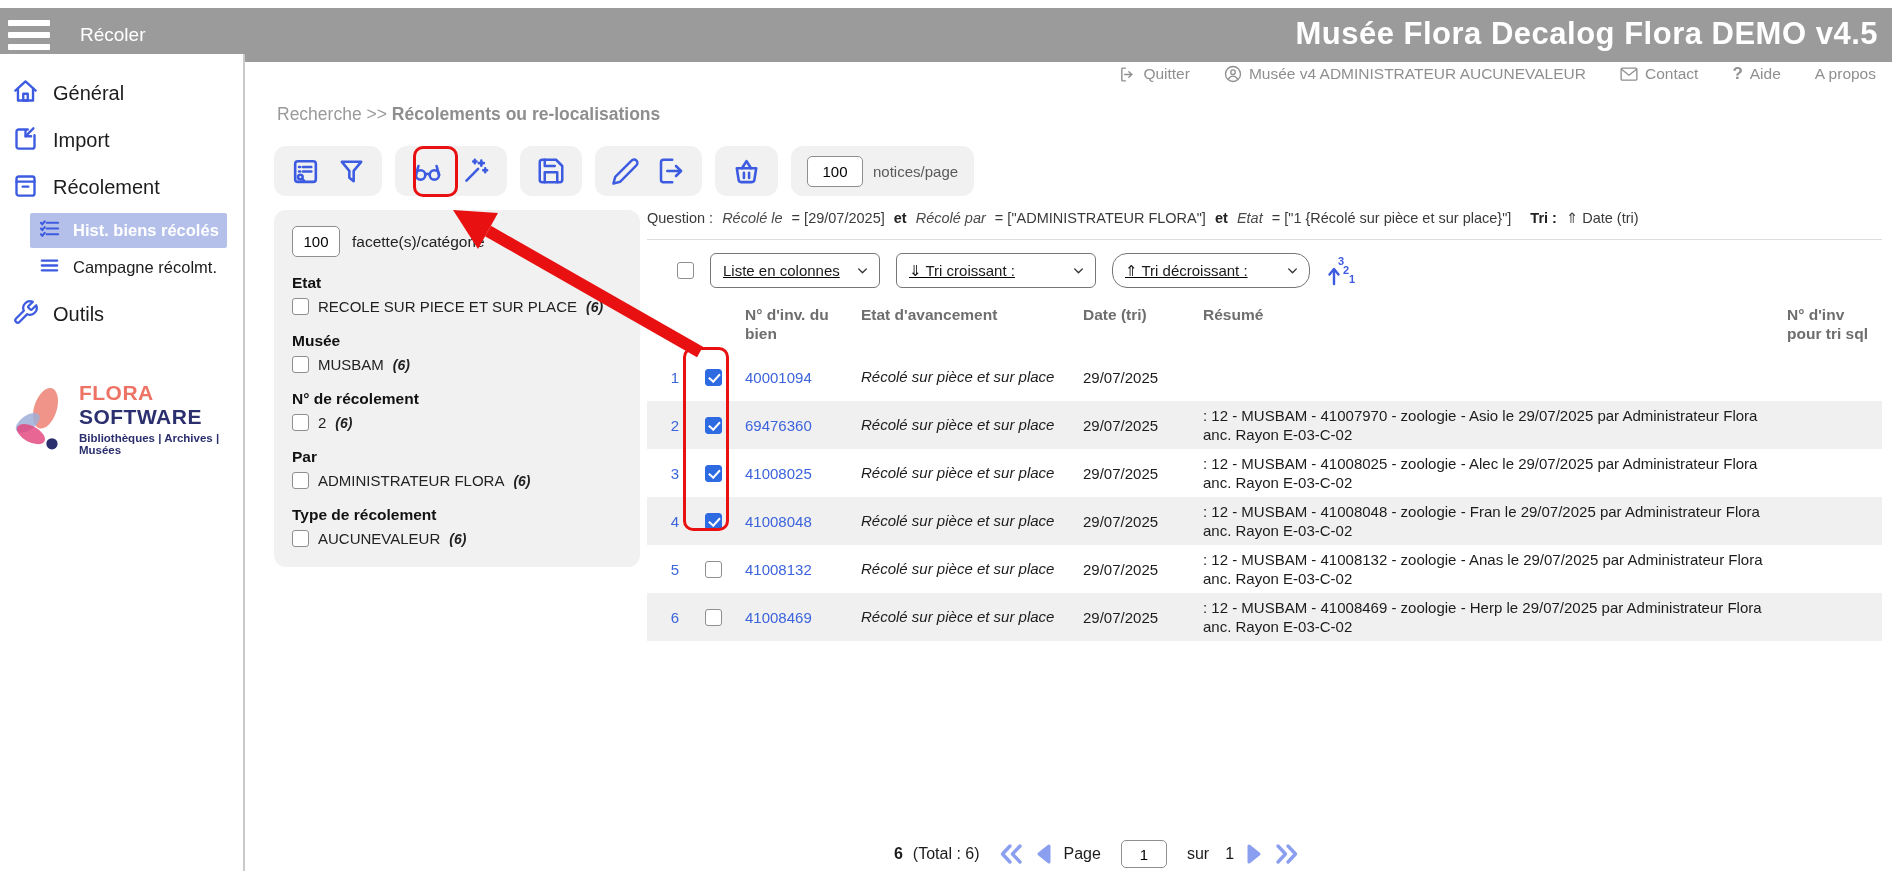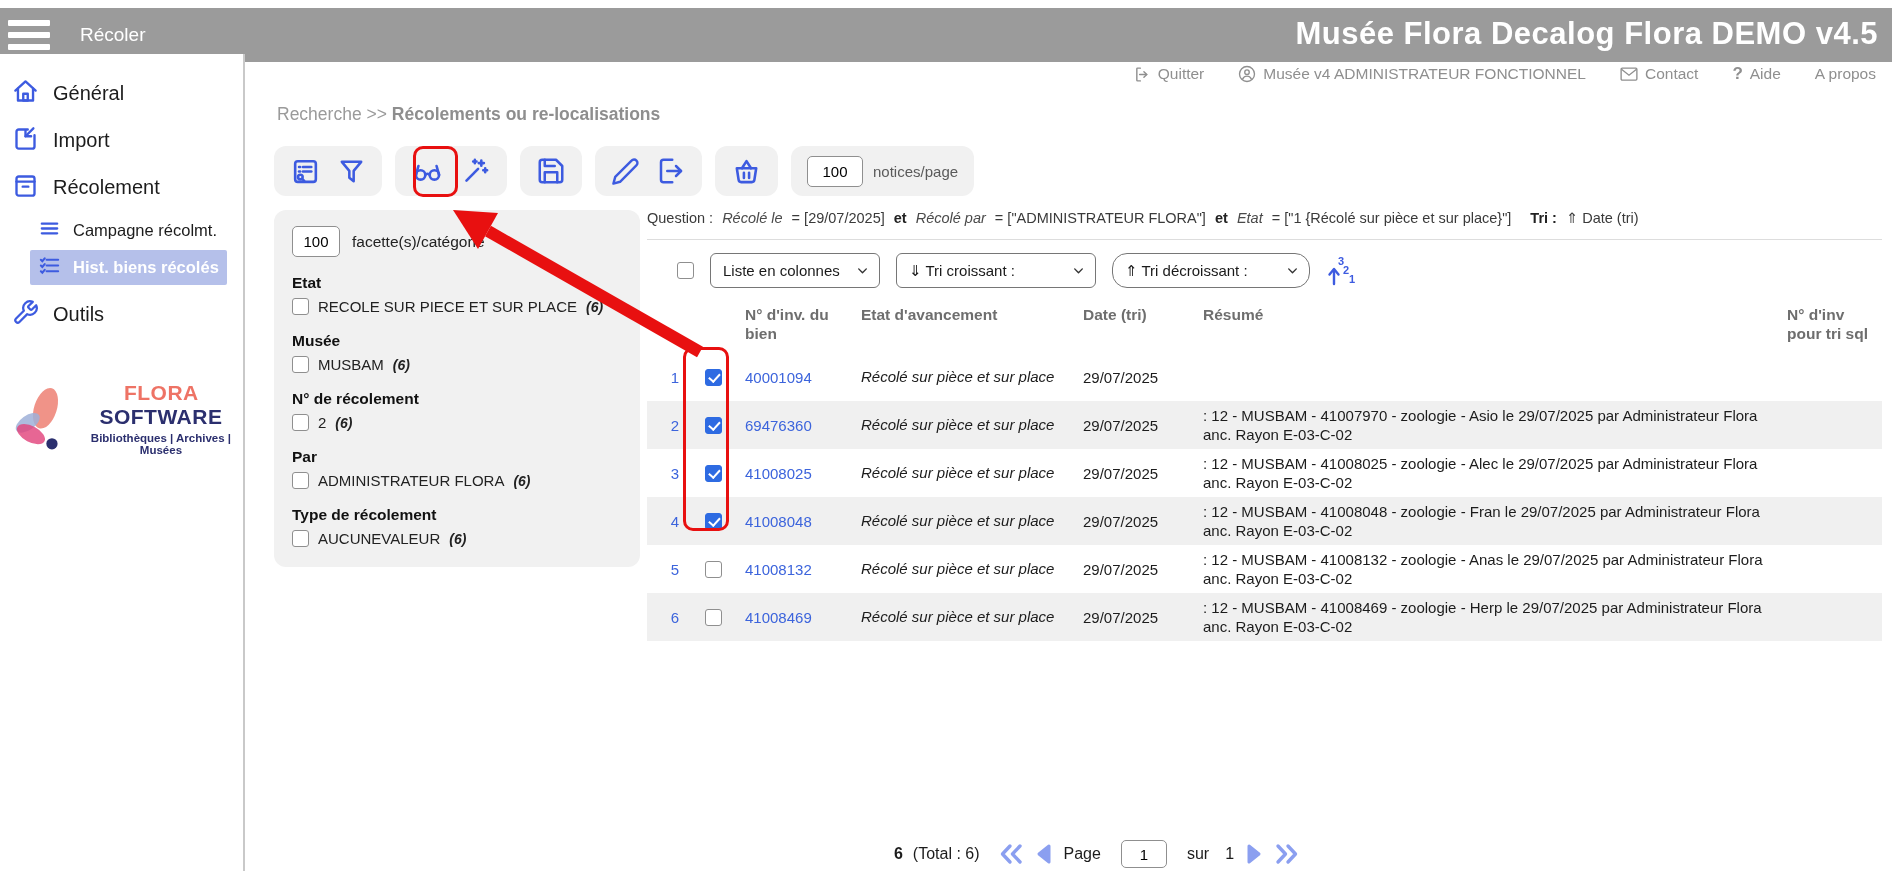--- a/index.html
+++ b/index.html
@@ -18,21 +18,21 @@
 
   
   .sidebar { position:absolute; top:54px; left:0; width:245px; height:817px; background:#fff;
     border-right:2px solid #c9c9c9; padding-top:16px; }
   .nav-item { display:flex; align-items:center; gap:14px; padding:8px 5px 8px 12px; cursor:pointer; color:#1c1c1c; }
   .nav-item .lbl { font-size:20px; }
   .nav-sub { display:flex; align-items:center; gap:12px; margin:2px 16px 2px 30px; padding:4px 8px; cursor:pointer; border-radius:2px; color:#1c1c1c; }
   .nav-sub .lbl { font-size:16.5px; }
   .nav-sub.active { background:#b5c0ea; color:#fff; font-weight:bold; }
   .icon-blue { color:#3d5be0; flex:0 0 auto; }
-  .logo-block { margin-top:34px; padding-left:10px; display:flex; align-items:center; gap:6px;text-align:center; }
+  .logo-block { margin-top:34px; padding-left:10px; display:flex; align-items:center; gap:6px; }
   .logo-text .l1 { font-size:21px; font-weight:bold; letter-spacing:.5px; }
   .logo-text .flora { color:#ee7365; }
   .logo-text .soft { color:#2b2f6e; }
   .logo-text .tagline { font-size:11.5px; font-weight:bold; color:#2b2f6e; margin-top:3px; }
 
   
   .content { position:absolute; left:247px; top:54px; right:0; bottom:0; }
   .userbar { position:absolute; top:10px; right:16px; display:flex; align-items:center; gap:34px;
     color:#8f8f8f; font-size:15.5px; }
   .userbar .ub-item { display:flex; align-items:center; gap:7px; cursor:pointer; }
@@ -73,21 +73,21 @@
 
   
   .main { position:absolute; left:400px; top:156px; right:10px; }
   .question { font-size:14.5px; color:#3a3a3a; white-space:nowrap; }
   .question i { color:#4a4a4a; }
   .question b { color:#222; }
   .question .seg { margin-right:5px; }
   .q-tri { margin-left:10px; }
   .main hr { border:none; border-top:1px solid #ddd; margin-top:13px; }
 
-  .controls { margin-top:13px; display:flex; align-items:center; gap:16px; padding-left:30px; }
+  .controls { margin-top:13px; display:flex; align-items:center; gap:16px; padding-left:30px;text-decoration:underline; }
   .selectbox { height:35px; border:1px solid #767676; border-radius:6px; background:#fff; display:flex;
     align-items:center; justify-content:space-between; padding:0 10px 0 12px; font-size:15px; color:#1a1a1a;
     cursor:pointer; gap:14px; }
   .sel-view { width:170px; }
   .sel-asc  { width:200px; }
   .sel-desc { width:198px;border-radius:15px; }
 
   
   .tbl { margin-top:18px; }
   .tbl-grid { display:grid; grid-template-columns:34px 48px 108px 214px 112px 576px 1fr; column-gap:8px; }
@@ -159,42 +159,42 @@
     <div class="nav-item">
       <span class="icon-blue">
         <svg width="27" height="27" viewBox="0 0 24 24" fill="none" stroke="#3d5be0" stroke-width="2.1" stroke-linecap="round" stroke-linejoin="round">
             <rect x="4" y="4" width="16" height="17" rx="2"></rect>
             <line x1="4" y1="8.5" x2="20" y2="8.5"></line>
             <line x1="9.5" y1="13" x2="14.5" y2="13"></line>
           </svg>
       </span>
       <span class="lbl">Récolement</span>
     </div>
-    <div class="nav-sub">
-      <span class="icon-blue">
-        <svg width="23" height="23" viewBox="0 0 24 24" fill="none" stroke="#3d5be0" stroke-width="2.4" stroke-linecap="round">
-            <line x1="4" y1="7" x2="20" y2="7"></line>
-            <line x1="4" y1="12" x2="20" y2="12"></line>
-            <line x1="4" y1="17" x2="20" y2="17"></line>
-          </svg>
-      </span>
-      <span class="lbl">Campagne récolmt.</span>
-    </div>
     <div class="nav-sub active">
       <span>
         <svg width="23" height="23" viewBox="0 0 24 24" fill="none" stroke="#3d5be0" stroke-width="2.2" stroke-linecap="round">
             <line x1="9" y1="6" x2="21" y2="6"></line>
             <line x1="9" y1="12" x2="21" y2="12"></line>
             <line x1="9" y1="18" x2="21" y2="18"></line>
             <path d="M3 6l1.5 1.5L7 4.5"></path>
             <path d="M3 12l1.5 1.5L7 10.5"></path>
             <path d="M3 18l1.5 1.5L7 16.5"></path>
           </svg>
       </span>
       <span class="lbl">Hist. biens récolés</span>
+    </div>
+    <div class="nav-sub">
+      <span class="icon-blue">
+        <svg width="23" height="23" viewBox="0 0 24 24" fill="none" stroke="#3d5be0" stroke-width="2.4" stroke-linecap="round">
+            <line x1="4" y1="7" x2="20" y2="7"></line>
+            <line x1="4" y1="12" x2="20" y2="12"></line>
+            <line x1="4" y1="17" x2="20" y2="17"></line>
+          </svg>
+      </span>
+      <span class="lbl">Campagne récolmt.</span>
     </div>
     <div class="nav-item" style="margin-top:6px">
       <span class="icon-blue">
         <svg width="27" height="27" viewBox="0 0 24 24" fill="none" stroke="#3d5be0" stroke-width="2" stroke-linecap="round" stroke-linejoin="round">
             <path d="M14.7 6.3a1 1 0 0 0 0 1.4l1.6 1.6a1 1 0 0 0 1.4 0l3.77-3.77a6 6 0 0 1-7.94 7.94l-6.91 6.91a2.12 2.12 0 0 1-3-3l6.91-6.91a6 6 0 0 1 7.94-7.94l-3.76 3.76z"></path>
           </svg>
       </span>
       <span class="lbl">Outils</span>
     </div>
 
@@ -222,21 +222,21 @@
             <line x1="8" y1="12" x2="18" y2="12"></line>
           </svg>
         <span>Quitter</span>
       </div>
       <div class="ub-item">
         <svg width="18" height="18" viewBox="0 0 24 24" fill="none" stroke-width="1.8" stroke-linecap="round">
             <circle cx="12" cy="12" r="10"></circle>
             <circle cx="12" cy="9.5" r="3"></circle>
             <path d="M6.3 18.5c1.2-2.4 3.2-3.6 5.7-3.6s4.5 1.2 5.7 3.6"></path>
           </svg>
-        <span>Musée v4 ADMINISTRATEUR FONCTIONNEL</span>
+        <span>Musée v4 ADMINISTRATEUR AUCUNEVALEUR</span>
       </div>
       <div class="ub-item">
         <svg width="18" height="15" viewBox="0 0 24 20" fill="none" stroke-width="1.8">
             <rect x="1.5" y="1.5" width="21" height="16" rx="1.5"></rect>
             <path d="M2 3l10 8L22 3"></path>
           </svg>
         <span>Contact</span>
       </div>
       <div class="ub-item">
         <span class="qmark">?</span>

